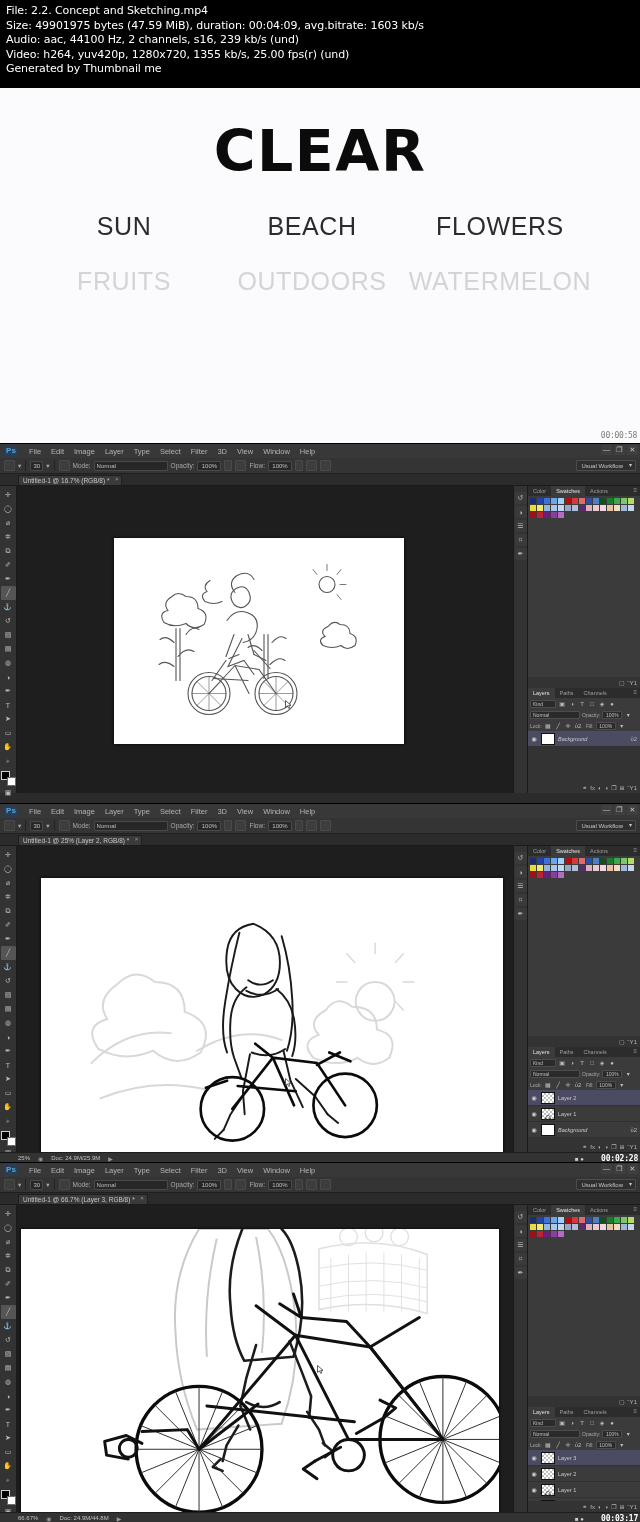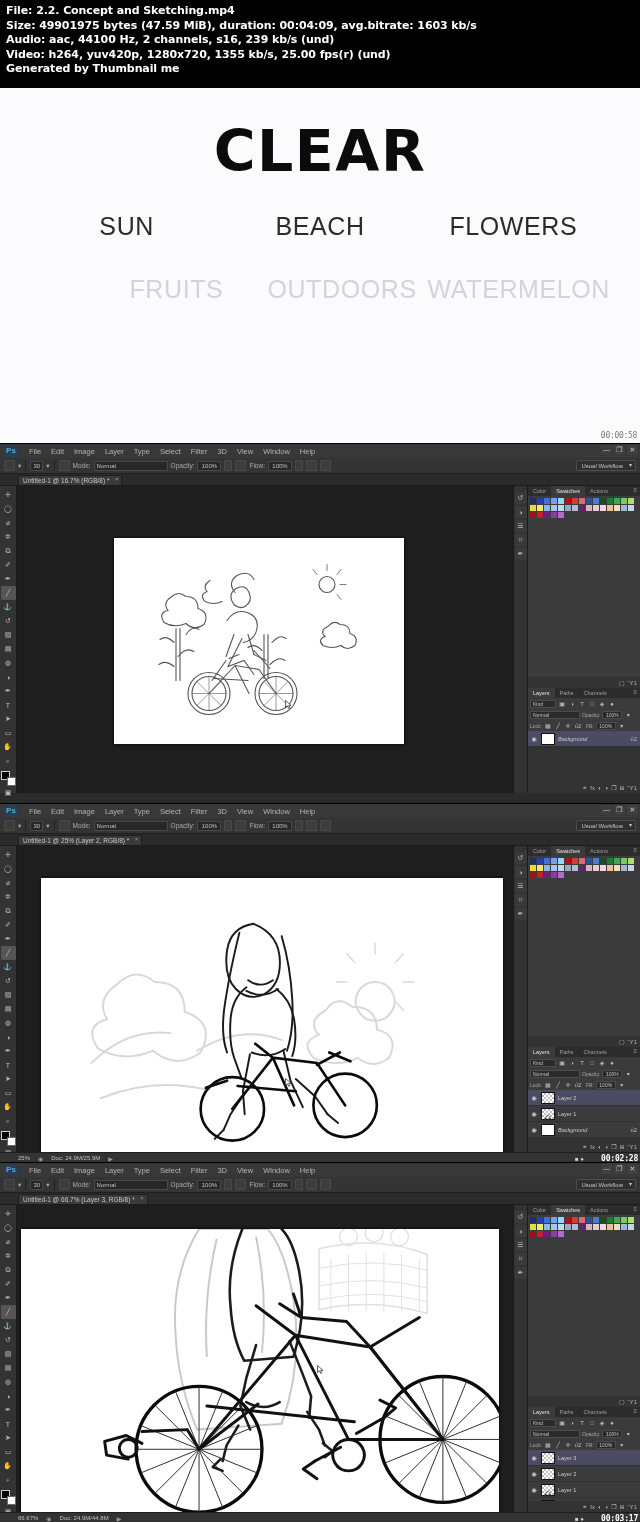--- a/index.html
+++ b/index.html
@@ -12,48 +12,48 @@
   .page { position: relative; width: 640px; height: 1522px; background:#000; }
 
   
   .info-block {
     position: absolute; left:0; top:0; width:640px; height:88px;
     background:#000; color:#fff;
     padding: 4px 6px 0 6px;
     font-family: "DejaVu Sans", sans-serif;
   }
   .info-line {
-    font-size: 11px; line-height: 14.6px; font-weight: bold;
+    font-size: 11px; line-height: 14.6px; font-weight: normal;
     white-space: nowrap; letter-spacing: -0.1px;
   }
 
   
   .slide {
     position:absolute; left:0; top:88px; width:640px; height:355px;
     background:#fbfbfd; overflow:hidden;
   }
   .slide-title {
     position:absolute; left:0; right:0; top:30px;
     text-align:center;
     font-family:"DejaVu Sans", sans-serif;
     font-weight:900; font-size:57px; letter-spacing:1.5px;
     color:#0b0b0b;
   }
   .kw-grid {
-    position:absolute; left:30px; right:30px; top:124px;
+    position:absolute; left:30px; right:46px; top:124px;
     display:grid; grid-template-columns: repeat(3, 1fr);
-    row-gap: 34px;
+    row-gap: 26px;
   }
   .kw {
     text-align:center;
     font-family:"Liberation Sans", sans-serif;
     font-weight:400; font-size:25px; letter-spacing:0.6px;
     color:#2b2b2b;
   }
-  .kw.faded { color:#d3d3d8;text-align:right; }
+  .kw.faded { color:#d3d3d8; }
   .slide-ts {
     position:absolute; right:3px; bottom:3px;
     font-family:"DejaVu Sans Mono", monospace;
     font-size:8px; color:#7a7a7a; letter-spacing:-0.3px;
   }
 
   
   .ps {
     position:absolute; left:0; width:640px;
     background:#2b2b2b; color:#c8c8c8;

